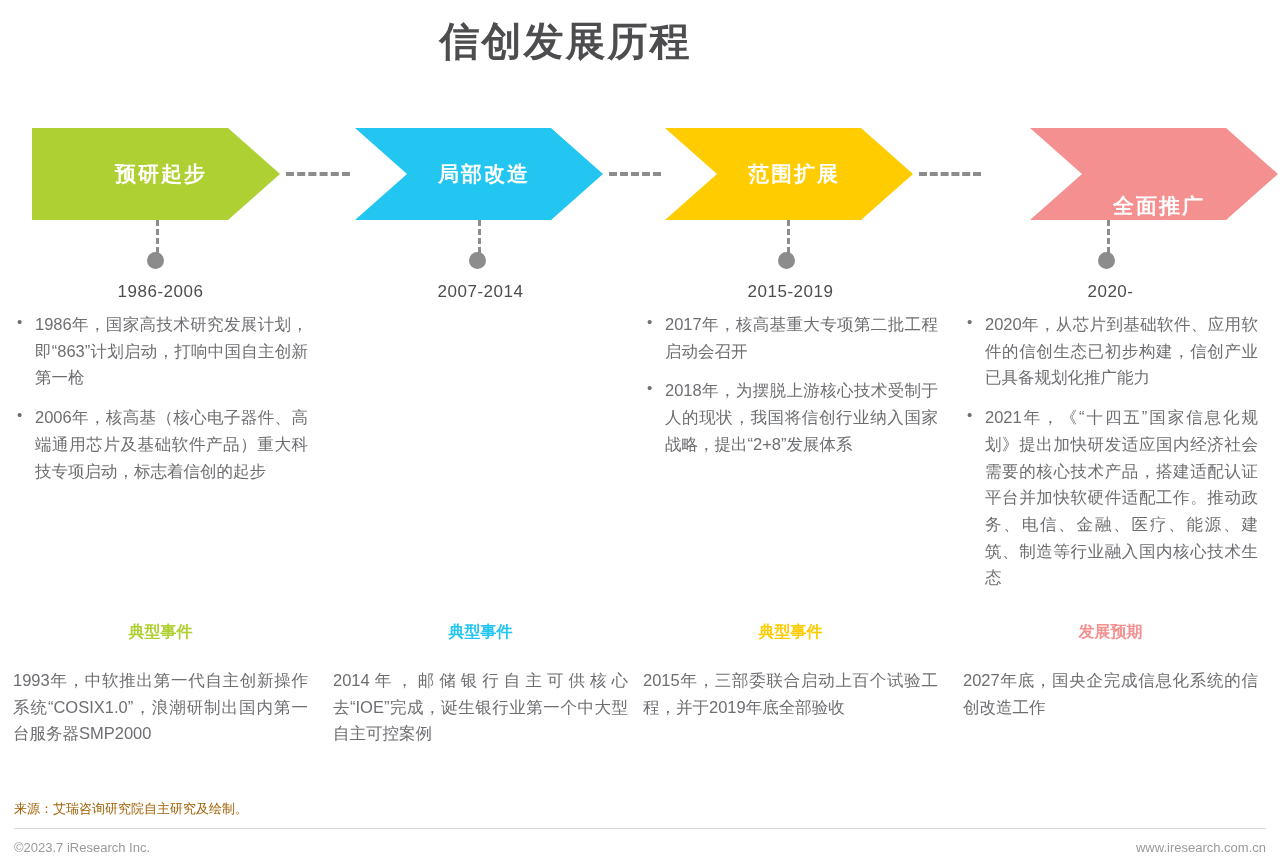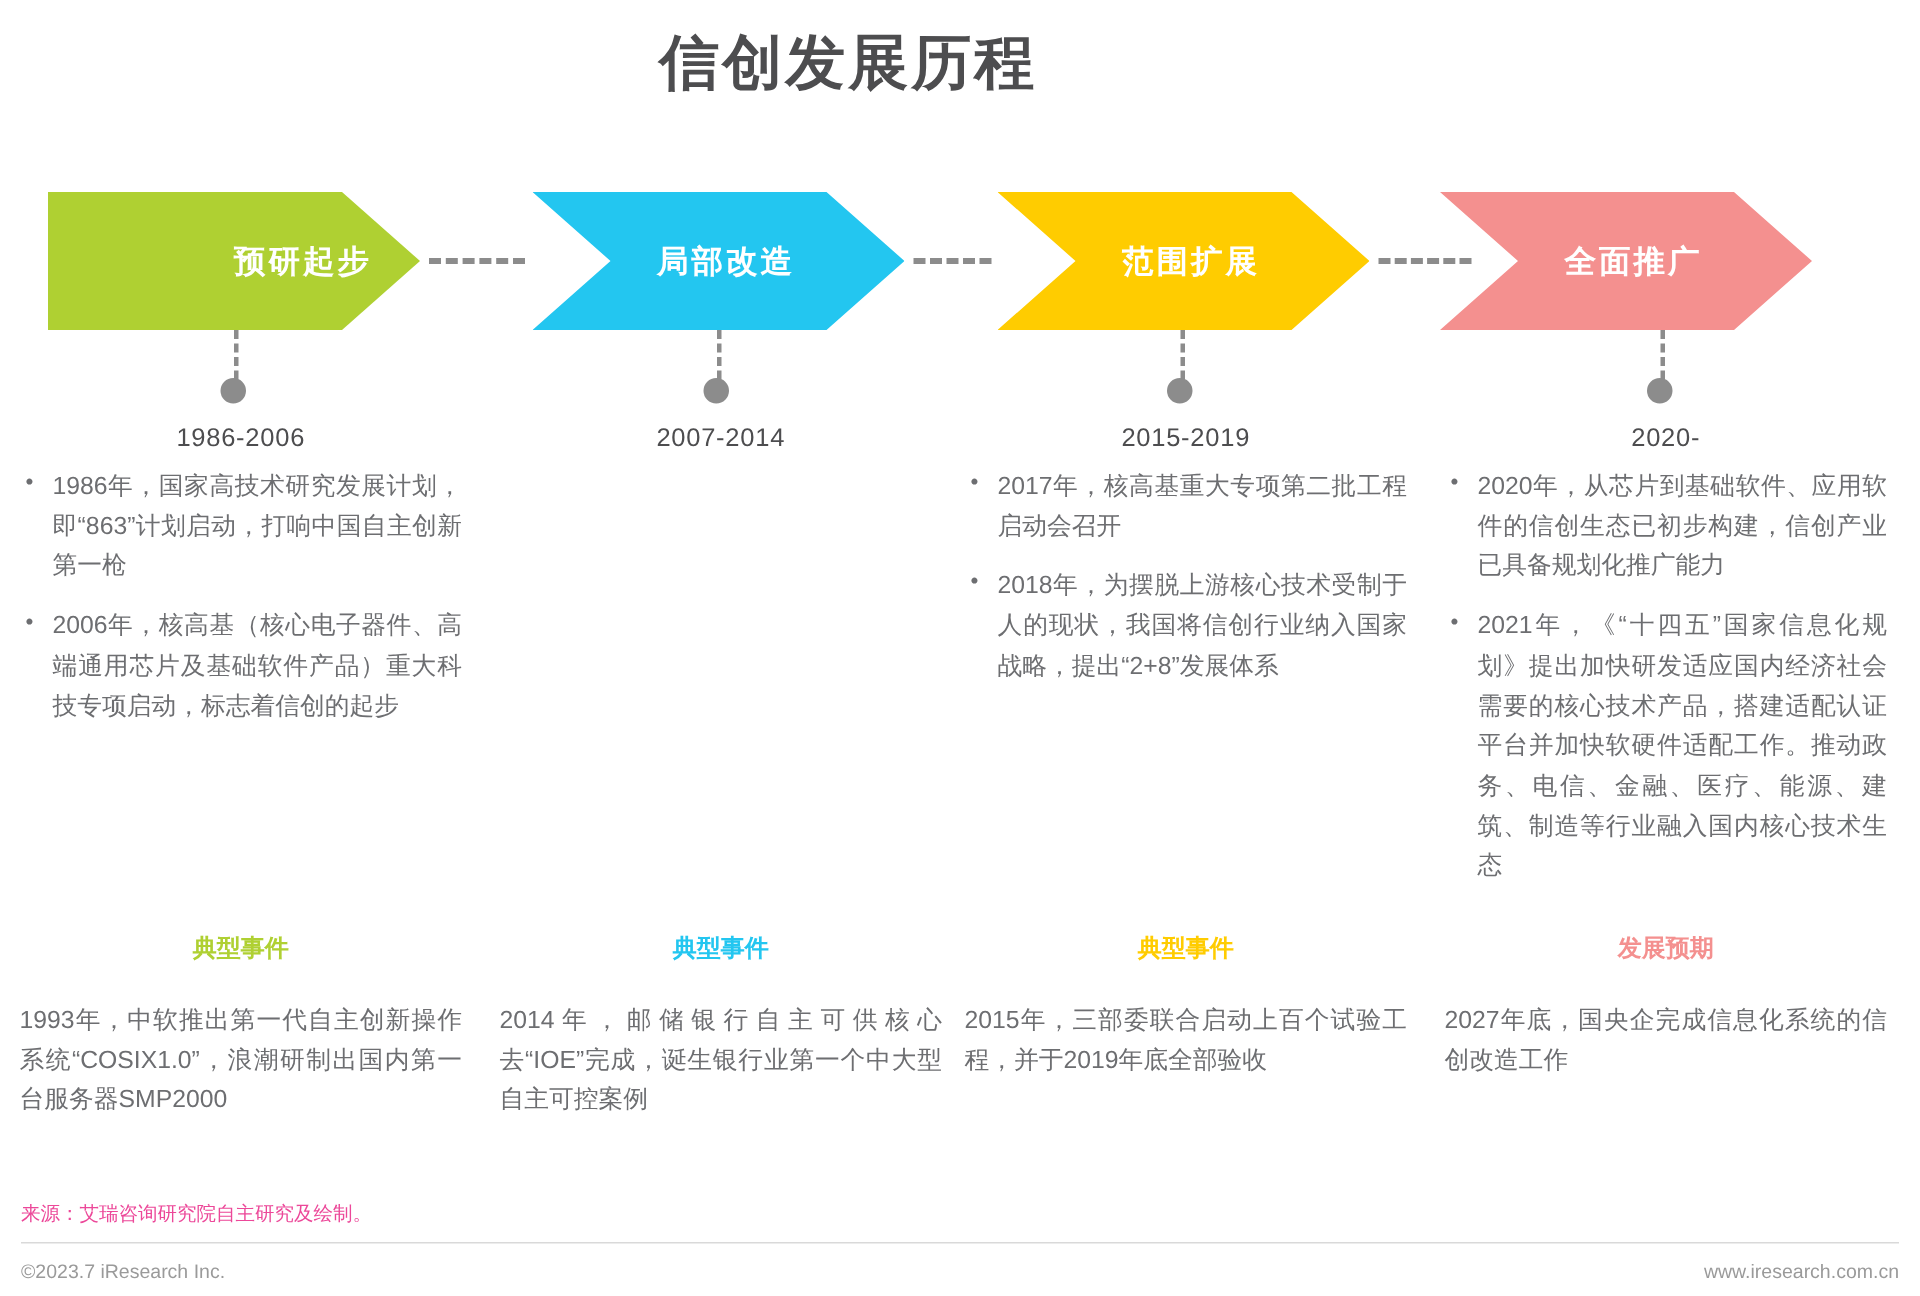--- a/index.html
+++ b/index.html
@@ -25,27 +25,27 @@
   .arrow{
     position:absolute;top:0;height:92px;
     display:flex;align-items:center;justify-content:center;
   }
   .arrow .lbl{
     color:#ffffff;font-size:21px;font-weight:bold;letter-spacing:2px;
     position:relative;z-index:3;
     margin-left:10px;
   }
   .a1{left:32px;width:248px;
-      clip-path:polygon(0 0,196px 0,248px 46px,196px 92px,0 92px);padding-left:41px;}
+      clip-path:polygon(0 0,196px 0,248px 46px,196px 92px,0 92px);}
   .a2{left:355px;width:248px;
       clip-path:polygon(0 0,196px 0,248px 46px,196px 92px,0 92px,52px 46px);}
   .a3{left:665px;width:248px;
       clip-path:polygon(0 0,196px 0,248px 46px,196px 92px,0 92px,52px 46px);}
-  .a4{left:960px;width:248px;
-      clip-path:polygon(0 0,196px 0,248px 46px,196px 92px,0 92px,52px 46px);}
+  .a4{left:1030px;width:248px;
+      clip-path:polygon(0 0,196px 0,248px 46px,196px 92px,0 92px,52px 46px);align-items:flex-end;}
 
   
   .conn{
     position:absolute;top:172px;height:0;
     border-top:4px dashed #8c8c8c;
   }
   .c1{left:286px;width:64px;}
   .c2{left:609px;width:52px;}
   .c3{left:919px;width:62px;}
 
@@ -77,21 +77,21 @@
   
   .evt{position:absolute;top:622px;width:295px;}
   .evt .hd{
     text-align:center;font-size:16px;font-weight:bold;margin-bottom:5px;
   }
   .evt .bd{
     font-size:16.5px;line-height:1.62;color:#6d6e71;text-align:justify;margin-top:24px;
   }
   
   .source{
-    position:absolute;left:14px;top:800px;font-size:13px;color:#ec4899;
+    position:absolute;left:14px;top:800px;font-size:13px;color:#a16207;
   }
   .frule{
     position:absolute;left:14px;top:828px;width:1252px;height:1px;background:#d9d9d9;
   }
   .copy{
     position:absolute;left:14px;top:840px;font-size:13px;color:#9a9a9a;
   }
   .site{
     position:absolute;right:14px;top:840px;font-size:13px;color:#9a9a9a;
   }

